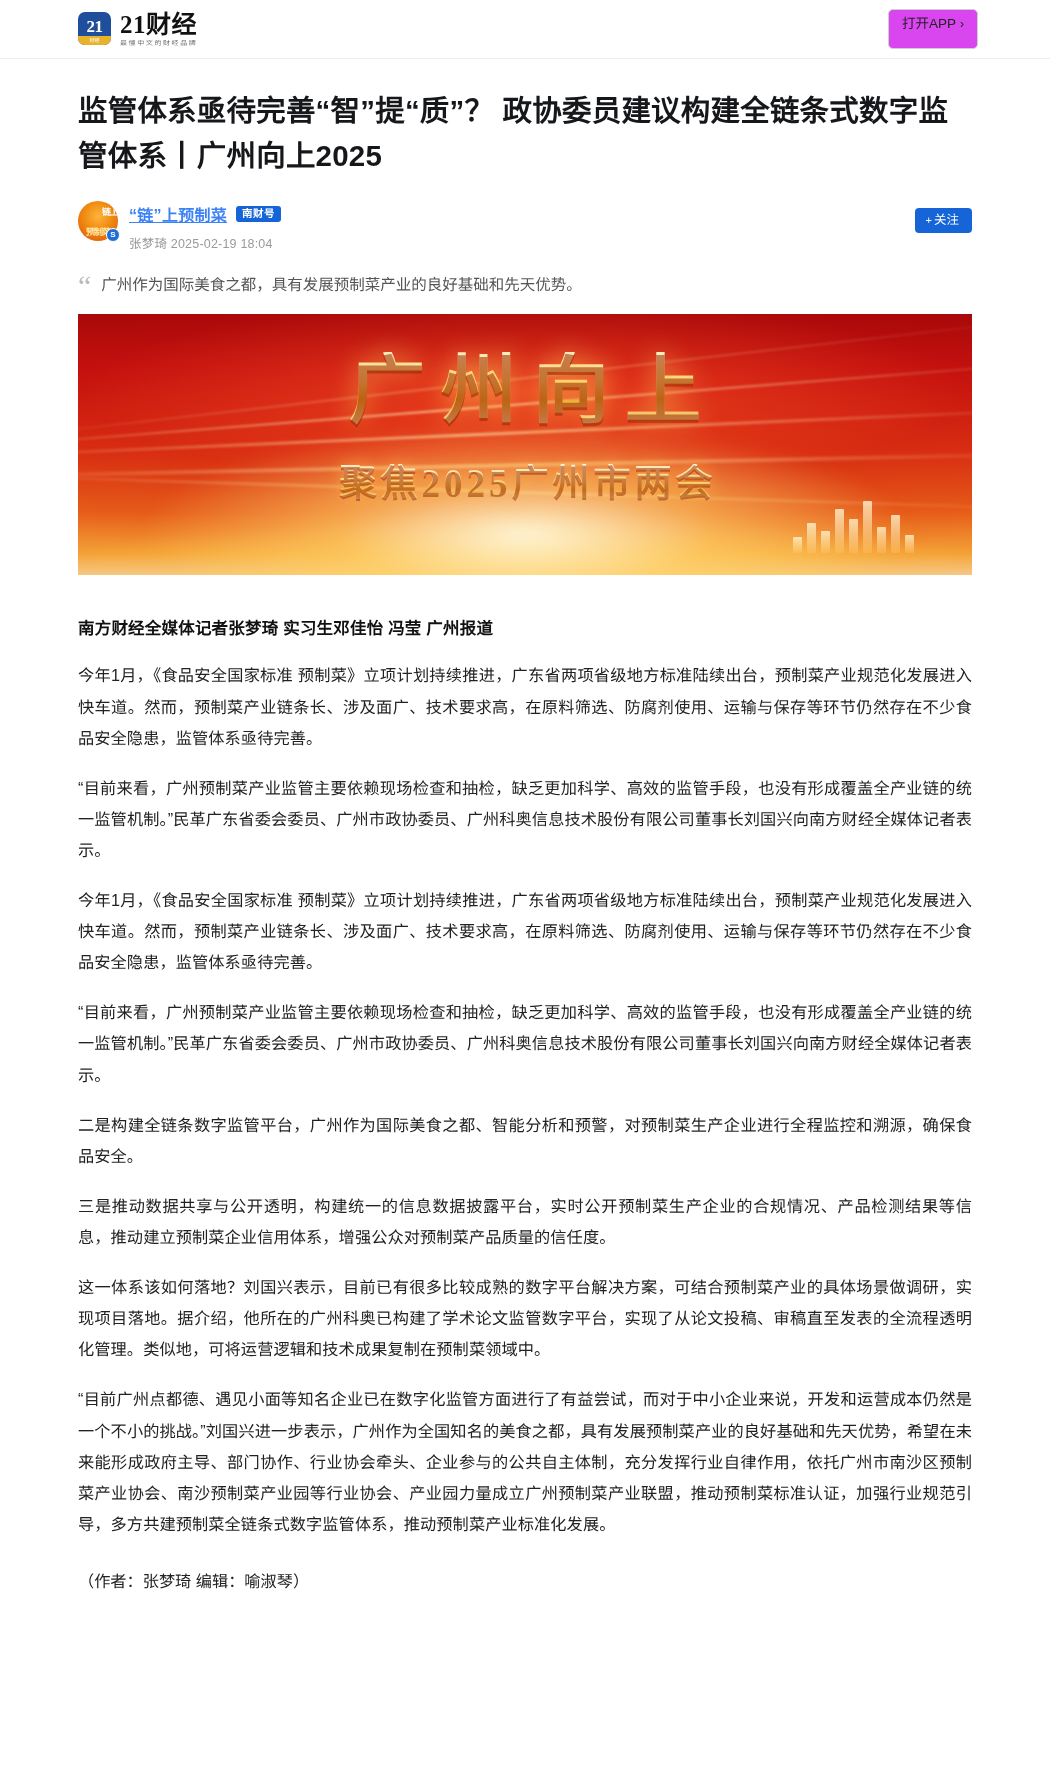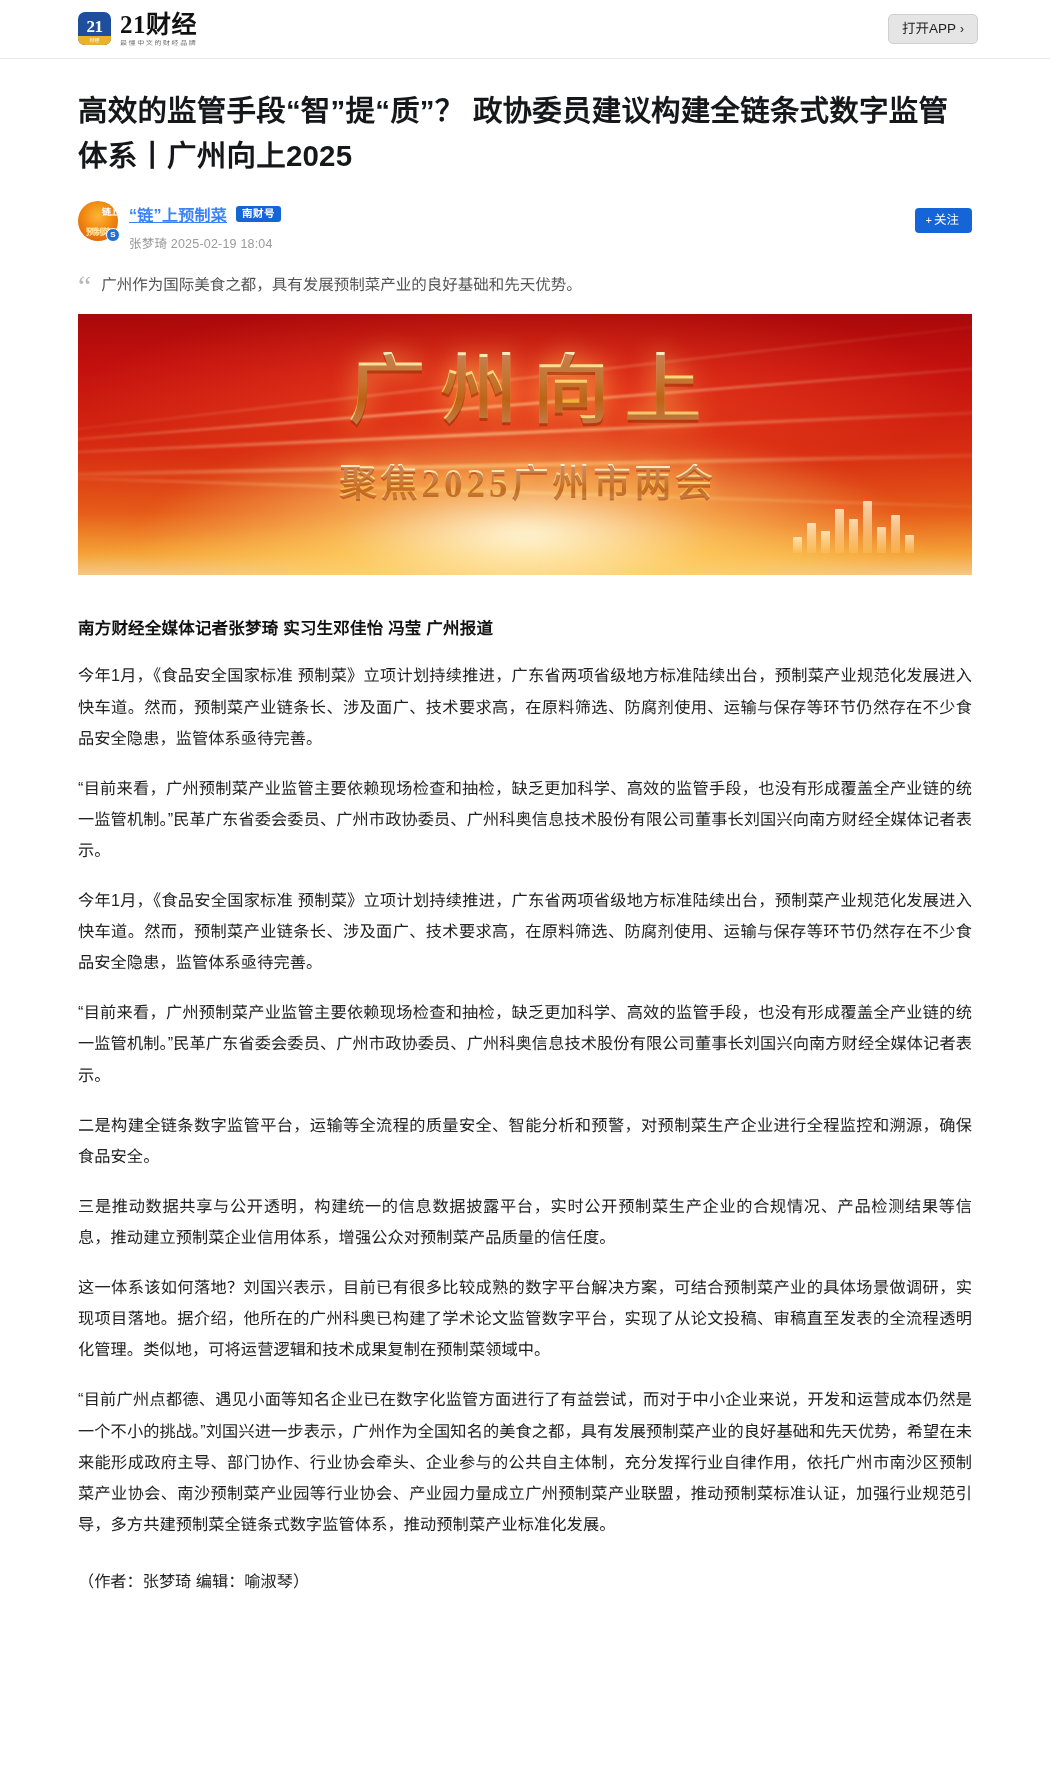--- a/index.html
+++ b/index.html
@@ -91,24 +91,24 @@
     font-size: 7px;
     color: #6a6a6a;
     letter-spacing: 1.6px;
     margin-top: 3px;
     transform: scaleY(0.9);
     transform-origin: left top;
   }
   .open-app-btn {
     border: 1px solid #cfcfcf;
     border-radius: 5px;
-    padding: 7px 13px 8px 13px;
+    padding: 7px 13px 17px 13px;
     font-size: 13.5px;
     color: #222;
-    background: #e5e5e5;
+    background: #d946ef;
     cursor: pointer;
     white-space: nowrap;
     line-height: 1;
     font-family: "Liberation Sans", "DejaVu Sans", sans-serif;
   }
   .open-app-btn .chev { margin-left: 4px; font-size: 12px; }
 
   .header-rule {
     height: 1px;
     background: #ececec;
@@ -393,21 +393,21 @@
       </span>
     </div>
     <button class="open-app-btn">
       <span>打开APP</span><span class="chev">›</span>
     </button>
   </div>
   <div class="header-rule"></div>
 
   <div class="article">
 
-    <h1 class="headline">高效的监管手段“智”提“质”？ 政协委员建议构建全链条式数字监管体系丨广州向上2025</h1>
+    <h1 class="headline">监管体系亟待完善“智”提“质”？ 政协委员建议构建全链条式数字监管体系丨广州向上2025</h1>
 
     <div class="byline">
       <div class="avatar-wrap">
         <div class="avatar">
           <span class="a-top">链上</span>
           <span class="a-bot">预制菜</span>
         </div>
         <div class="avatar-badge">S</div>
       </div>
       <div class="by-main">
@@ -450,21 +450,21 @@
       <div class="hero-sub">聚焦2025广州市两会</div>
     </div>
 
     <div class="reporter-line">南方财经全媒体记者张梦琦 实习生邓佳怡 冯莹 广州报道</div>
 
     <div class="body-copy">
       <p>今年1月，《食品安全国家标准 预制菜》立项计划持续推进，广东省两项省级地方标准陆续出台，预制菜产业规范化发展进入快车道。然而，预制菜产业链条长、涉及面广、技术要求高，在原料筛选、防腐剂使用、运输与保存等环节仍然存在不少食品安全隐患，监管体系亟待完善。</p>
       <p>“目前来看，广州预制菜产业监管主要依赖现场检查和抽检，缺乏更加科学、高效的监管手段，也没有形成覆盖全产业链的统一监管机制。”民革广东省委会委员、广州市政协委员、广州科奥信息技术股份有限公司董事长刘国兴向南方财经全媒体记者表示。</p>
       <p>今年1月，《食品安全国家标准 预制菜》立项计划持续推进，广东省两项省级地方标准陆续出台，预制菜产业规范化发展进入快车道。然而，预制菜产业链条长、涉及面广、技术要求高，在原料筛选、防腐剂使用、运输与保存等环节仍然存在不少食品安全隐患，监管体系亟待完善。</p>
       <p>“目前来看，广州预制菜产业监管主要依赖现场检查和抽检，缺乏更加科学、高效的监管手段，也没有形成覆盖全产业链的统一监管机制。”民革广东省委会委员、广州市政协委员、广州科奥信息技术股份有限公司董事长刘国兴向南方财经全媒体记者表示。</p>
-      <p>二是构建全链条数字监管平台，运输等全流程的质量安全、智能分析和预警，对预制菜生产企业进行全程监控和溯源，确保食品安全。</p>
+      <p>二是构建全链条数字监管平台，广州作为国际美食之都、智能分析和预警，对预制菜生产企业进行全程监控和溯源，确保食品安全。</p>
       <p>三是推动数据共享与公开透明，构建统一的信息数据披露平台，实时公开预制菜生产企业的合规情况、产品检测结果等信息，推动建立预制菜企业信用体系，增强公众对预制菜产品质量的信任度。</p>
       <p>这一体系该如何落地？刘国兴表示，目前已有很多比较成熟的数字平台解决方案，可结合预制菜产业的具体场景做调研，实现项目落地。据介绍，他所在的广州科奥已构建了学术论文监管数字平台，实现了从论文投稿、审稿直至发表的全流程透明化管理。类似地，可将运营逻辑和技术成果复制在预制菜领域中。</p>
       <p>“目前广州点都德、遇见小面等知名企业已在数字化监管方面进行了有益尝试，而对于中小企业来说，开发和运营成本仍然是一个不小的挑战。”刘国兴进一步表示，广州作为全国知名的美食之都，具有发展预制菜产业的良好基础和先天优势，希望在未来能形成政府主导、部门协作、行业协会牵头、企业参与的公共自主体制，充分发挥行业自律作用，依托广州市南沙区预制菜产业协会、南沙预制菜产业园等行业协会、产业园力量成立广州预制菜产业联盟，推动预制菜标准认证，加强行业规范引导，多方共建预制菜全链条式数字监管体系，推动预制菜产业标准化发展。</p>
     </div>
 
     <div class="sign-off">（作者：张梦琦 编辑：喻淑琴）</div>
 
   </div>
 </div>
 

